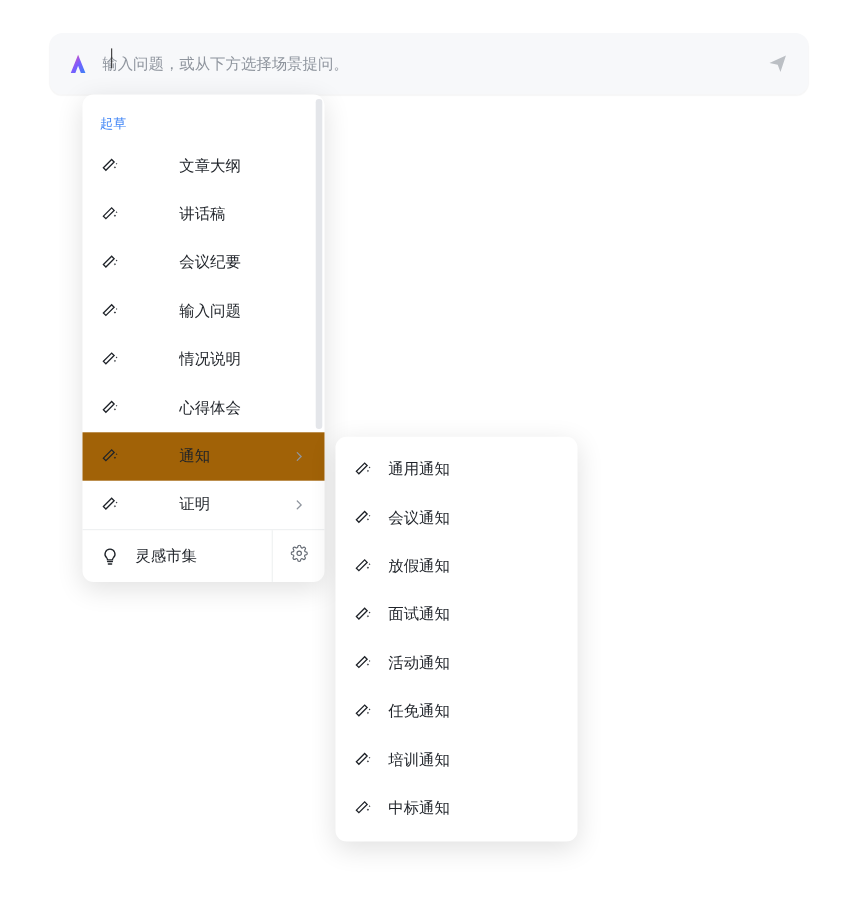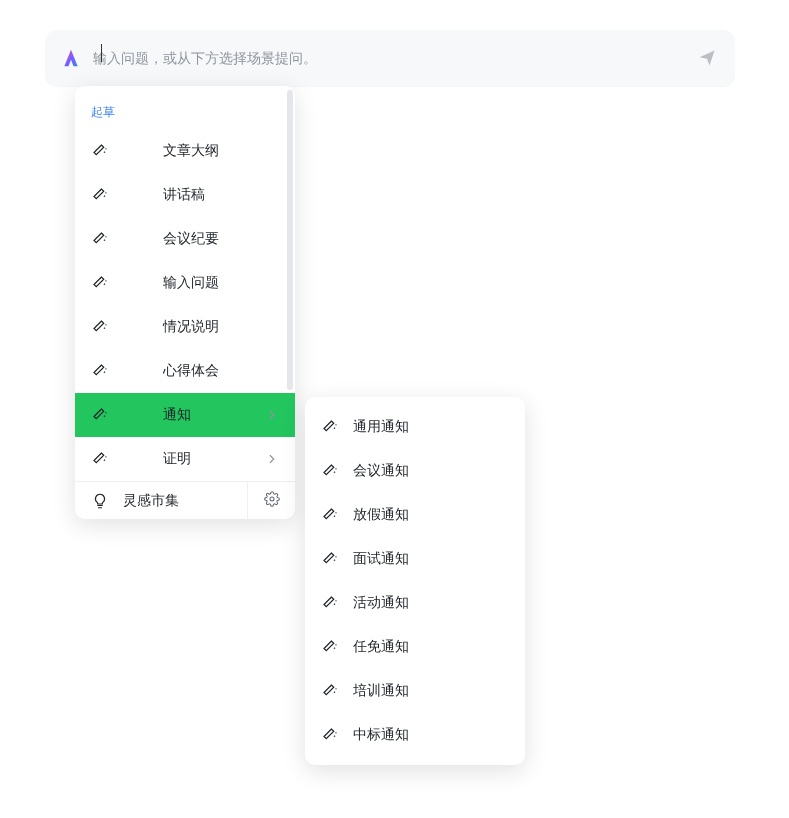--- a/index.html
+++ b/index.html
@@ -78,38 +78,38 @@
       display: flex;
       align-items: center;
       height: 44px;
       padding: 0 16px;
       cursor: pointer;
       font-size: 14px;
       color: #1f2329;
       position: relative;
       gap: 40px;
     }
-    .menu-item.active { background: #22c55e; }
+    .menu-item.active { background: #a16207; }
     .wand-icon {
       width: 18px;
       height: 18px;
       margin-right: 14px;
       flex-shrink: 0;
     }
     .menu-label { flex: 1; }
     .chevron {
       color: #8f959e;
       width: 14px;
       height: 14px;
     }
     .panel-footer {
       border-top: 1px solid #eef0f1;
       display: flex;
       align-items: center;
-      height: 38px;
+      height: 48px;
     }
     .footer-main {
       display: flex;
       align-items: center;
       flex: 1;
       padding: 0 16px;
       height: 100%;
       cursor: pointer;
       font-size: 14px;
       color: #1f2329;

